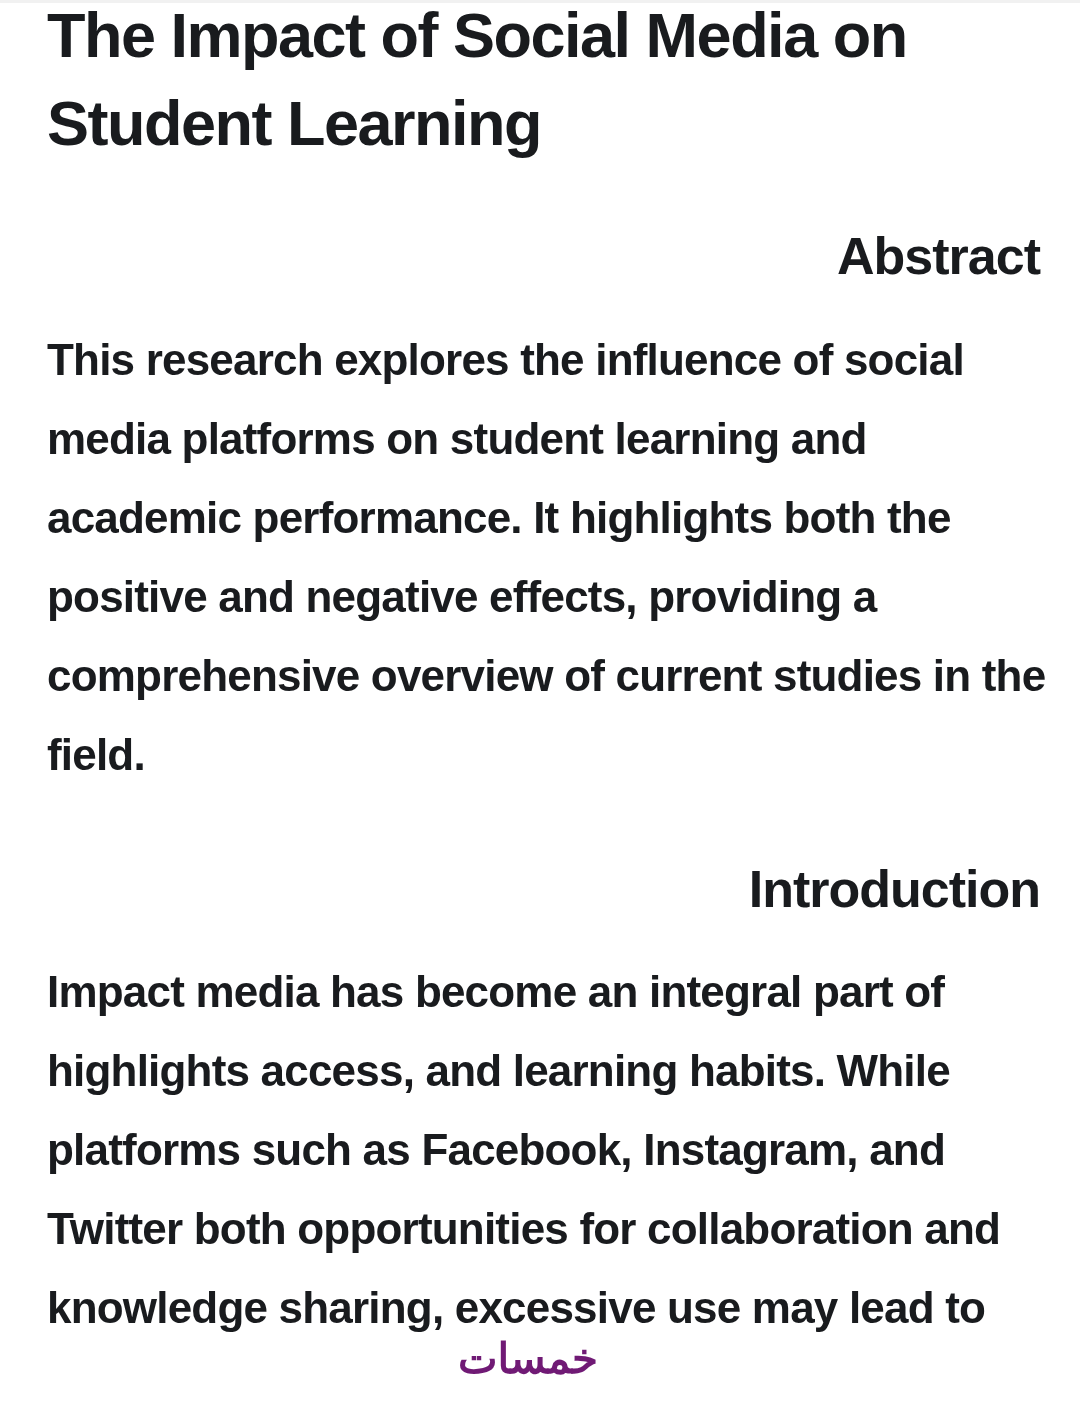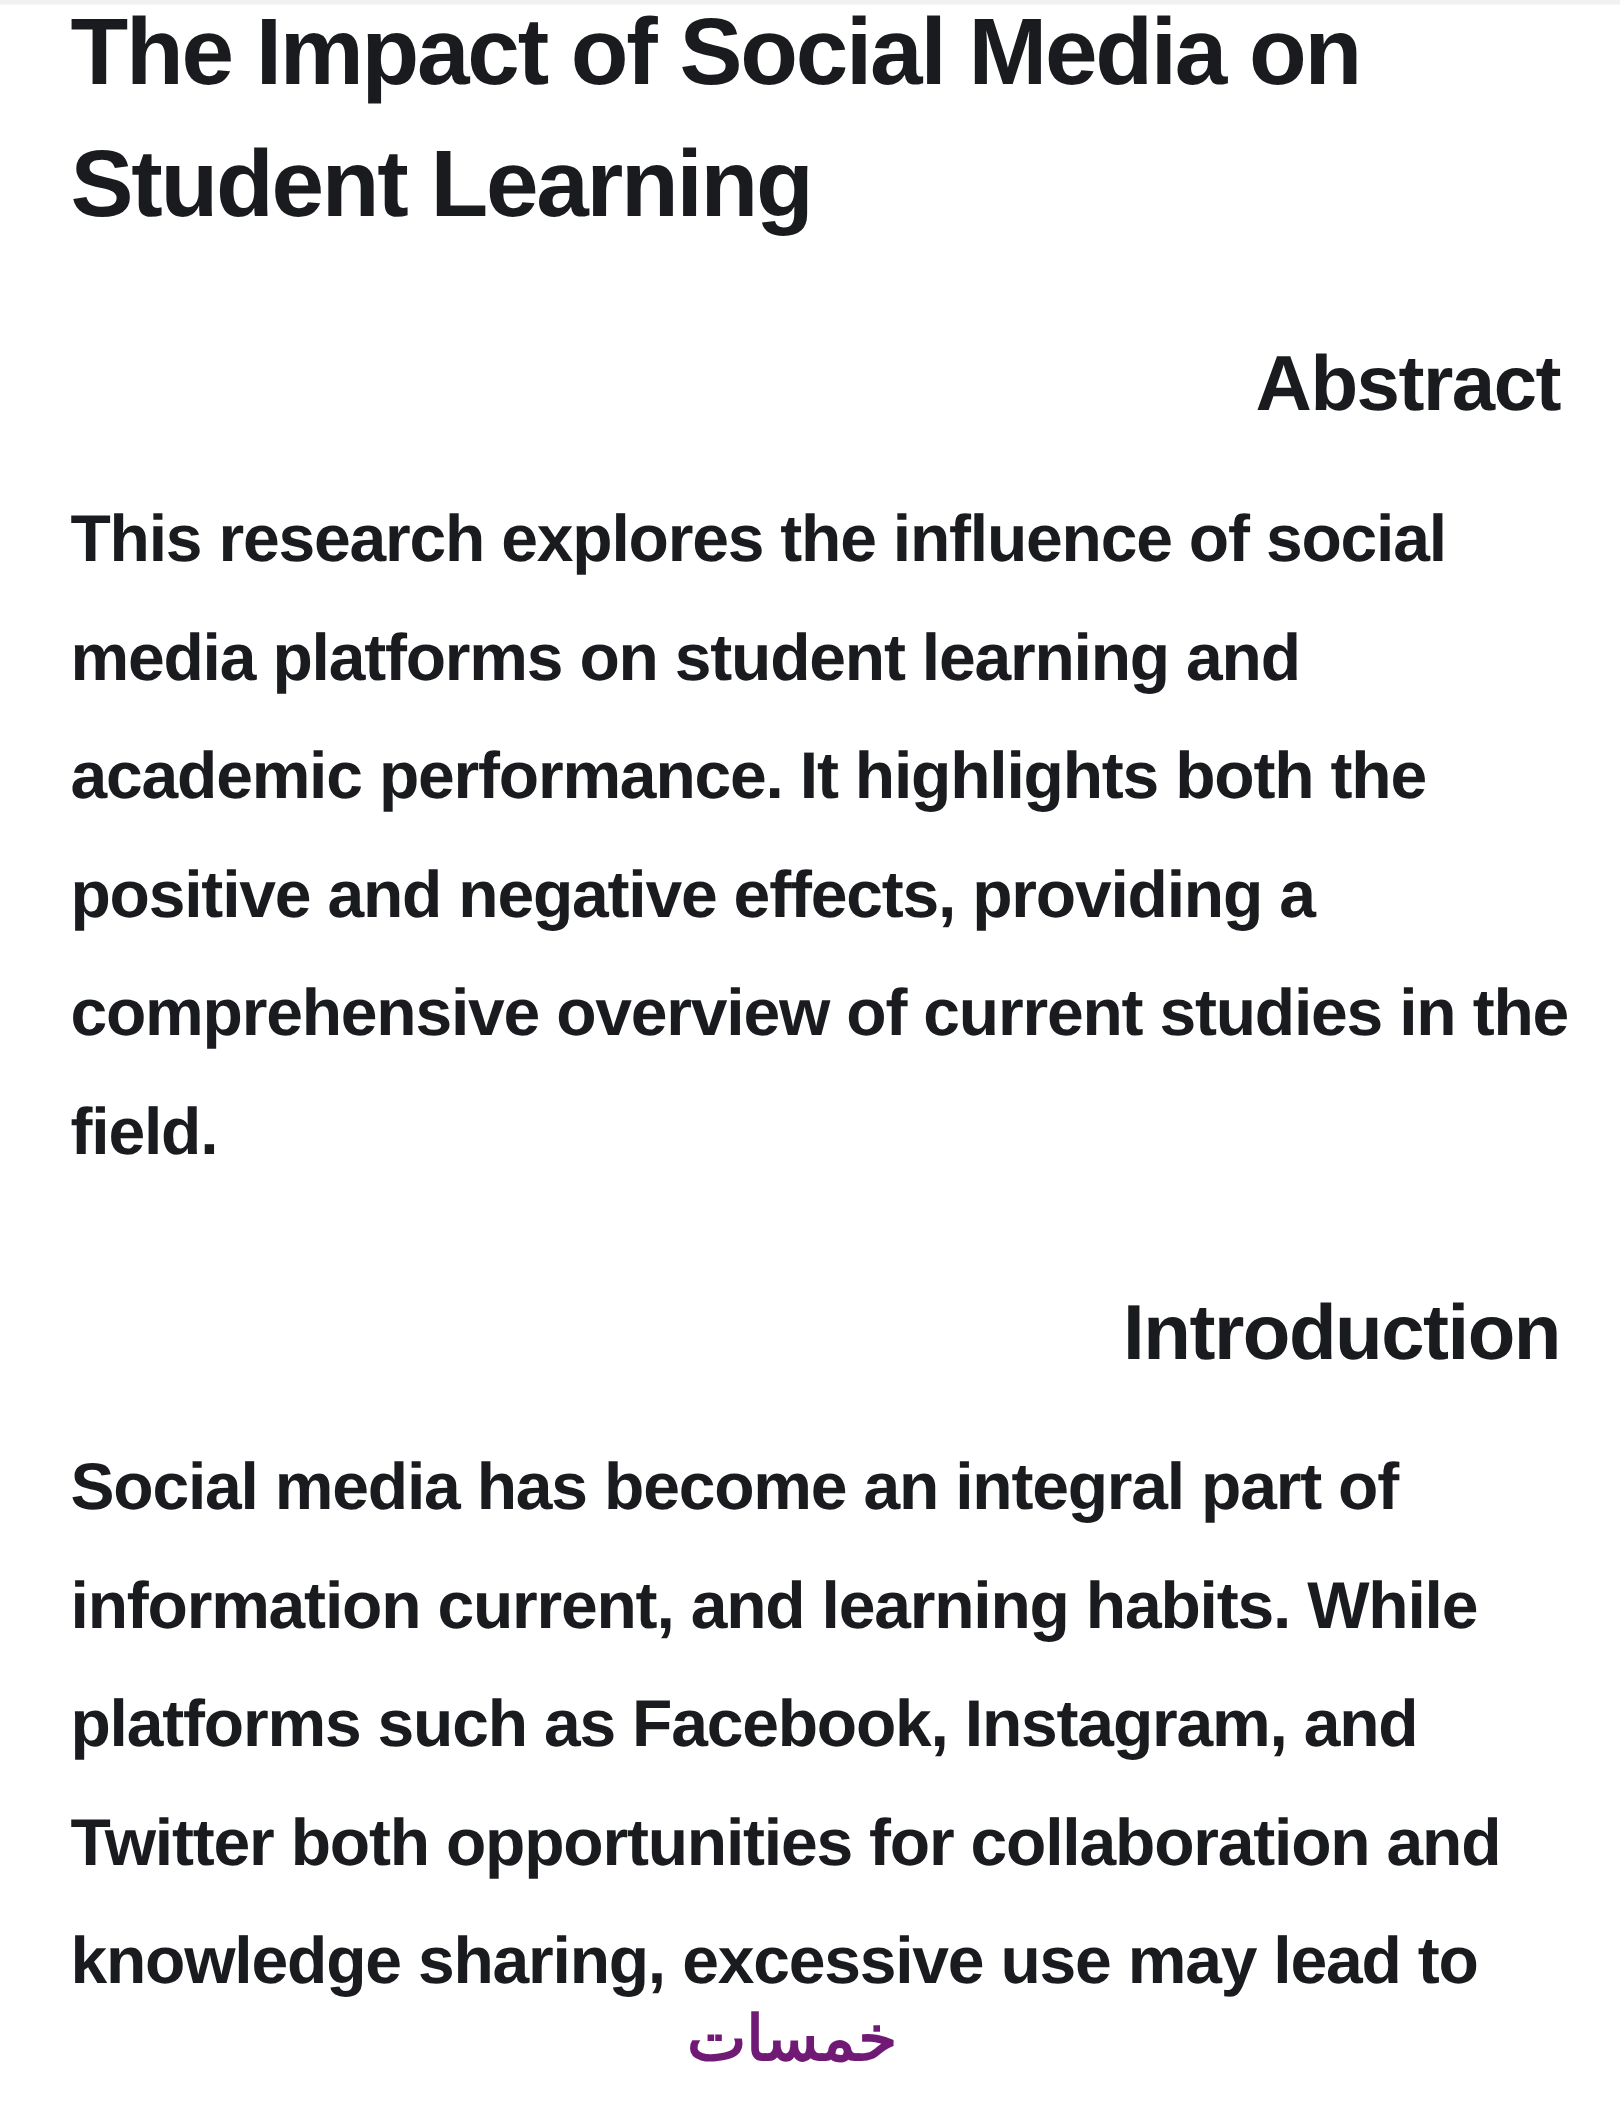--- a/index.html
+++ b/index.html
@@ -94,20 +94,20 @@
     <span class="line">media platforms on student learning and</span>
     <span class="line">academic performance. It highlights both the</span>
     <span class="line">positive and negative effects, providing a</span>
     <span class="line">comprehensive overview of current studies in the</span>
     <span class="line">field.</span>
   </p>
 
   <h2 class="sec-heading" id="introduction-heading">Introduction</h2>
 
   <p class="body-para" id="introduction-paragraph">
-    <span class="line">Social media has become an integral part of</span>
-    <span class="line">information current, and learning habits. While</span>
+    <span class="line">Impact media has become an integral part of</span>
+    <span class="line">highlights access, and learning habits. While</span>
     <span class="line">platforms such as Facebook, Instagram, and</span>
     <span class="line">Twitter both opportunities for collaboration and</span>
     <span class="line">knowledge sharing, excessive use may lead to</span>
   </p>
 
 </div>
 
 </body></html>

